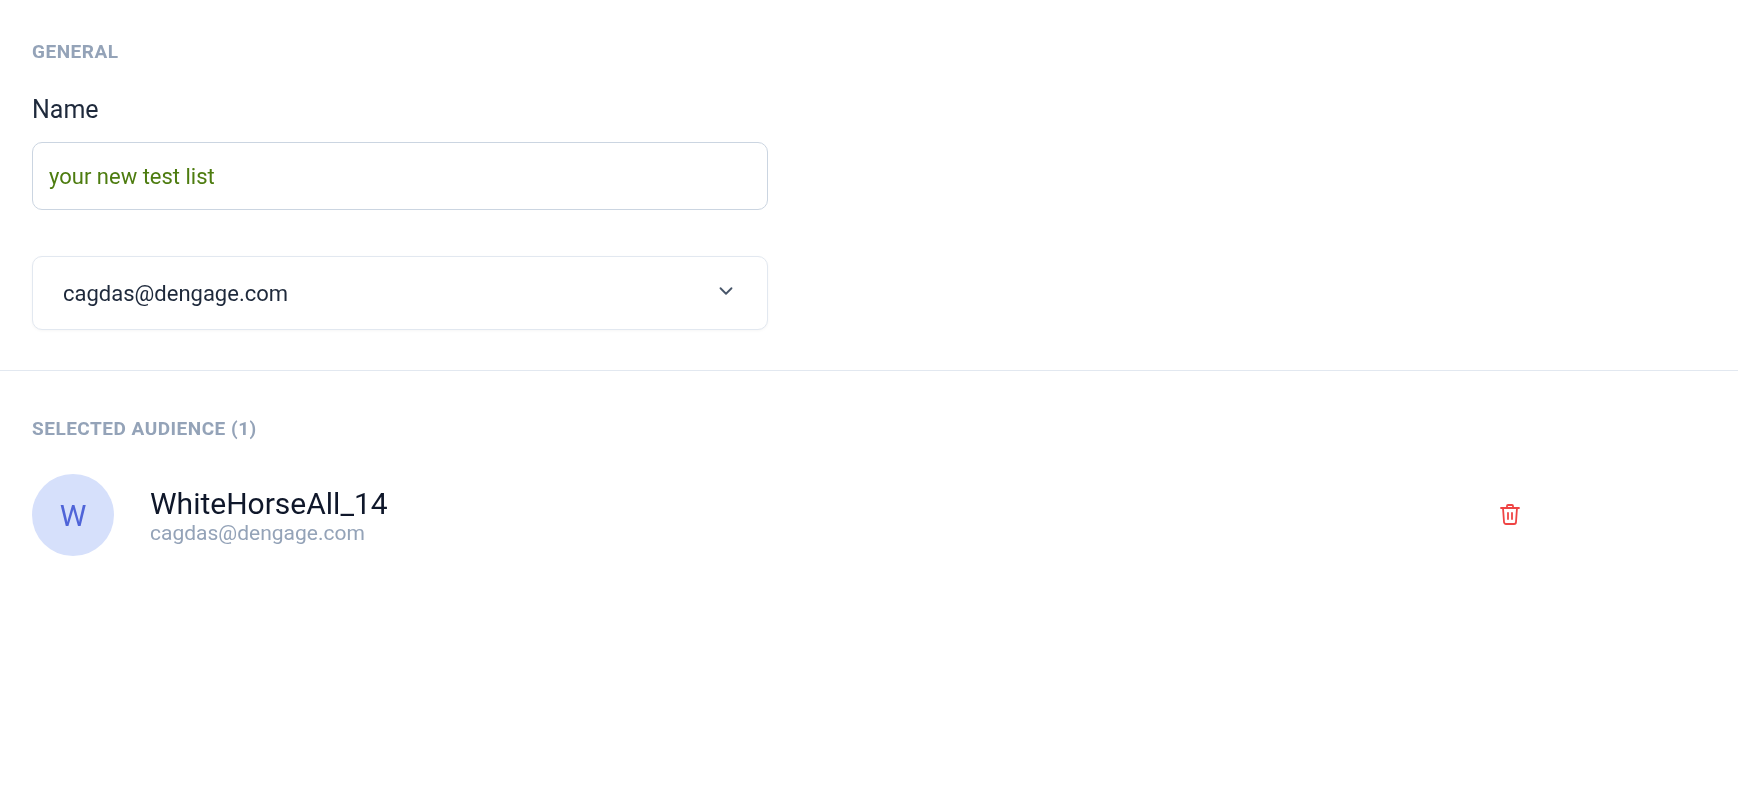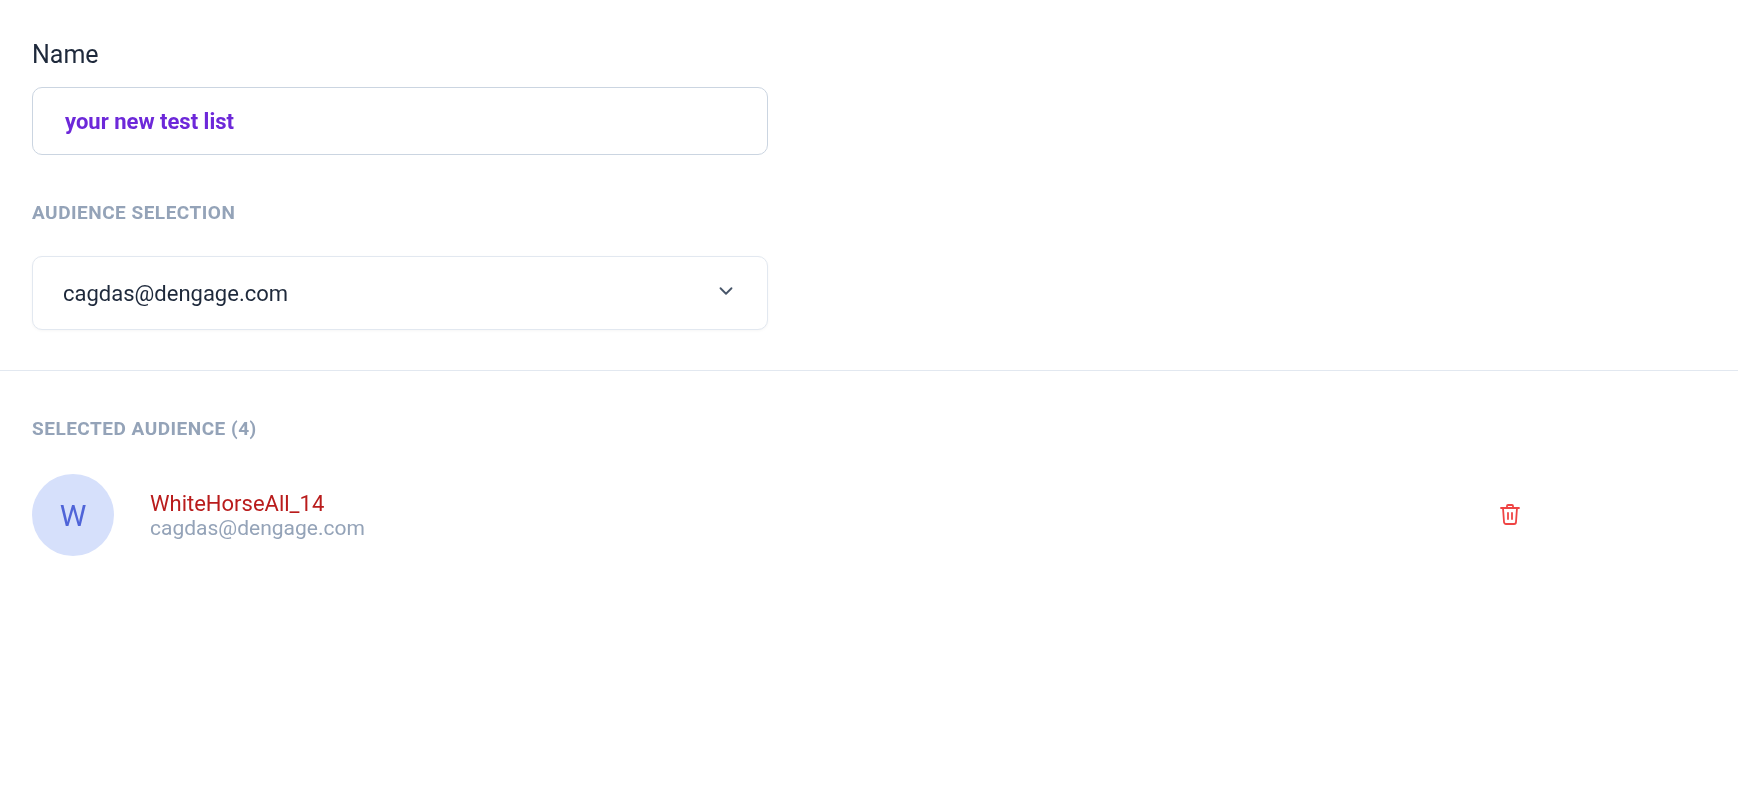--- a/index.html
+++ b/index.html
@@ -26,29 +26,28 @@
   }
   .field-label {
     font-size: 25px;
     font-weight: 400;
     color: #1e293b;
     margin-bottom: 18px;
   }
   .text-input {
     width: 736px;
     height: 68px;
-    padding: 0 32px;
+    padding: 0 16px;
     font-size: 22px;
-    color: #6d28d9;
+    color: #4d7c0f;
     background: #ffffff;
     border: 1px solid #cbd5e1;
     border-radius: 10px;
     outline: none;
     font-family: inherit;
-    font-weight: bold;
   }
   .select-wrapper {
     position: relative;
     width: 736px;
   }
   .select-box {
     width: 100%;
     height: 74px;
     padding: 0 30px;
     font-size: 22px;
@@ -99,22 +98,22 @@
     align-items: center;
     justify-content: center;
     font-size: 30px;
     font-weight: 400;
   }
   .audience-info {
     display: flex;
     flex-direction: column;
   }
   .audience-name {
-    font-size: 22px;
-    color: #b91c1c;
+    font-size: 30px;
+    color: #0f172a;
   }
   .audience-email {
     font-size: 21px;
     color: #94a3b8;
   }
   .trash-button {
     background: none;
     border: none;
     cursor: pointer;
     padding: 4px;
@@ -123,42 +122,42 @@
     justify-content: center;
   }
   .trash-icon {
     color: #ef4444;
   }
 </style>
 </head>
 <body>
 
 <div class="container">
+  <div class="section-header">GENERAL</div>
 
   <div class="field-label">Name</div>
   <input type="text" class="text-input spacer-general" value="your new test list" style="">
 
-  <div class="section-header">AUDIENCE SELECTION</div>
 
   <div class="select-wrapper">
     <div class="select-box">
       <span>cagdas@dengage.com</span>
       <span class="chevron">
         <svg width="22" height="22" viewBox="0 0 24 24" fill="none" stroke="currentColor" stroke-width="2" stroke-linecap="round" stroke-linejoin="round">
           <polyline points="6 9 12 15 18 9"></polyline>
         </svg>
       </span>
     </div>
   </div>
 </div>
 
 <div class="divider"></div>
 
 <div class="below-divider">
-  <div class="section-header">SELECTED AUDIENCE (4)</div>
+  <div class="section-header">SELECTED AUDIENCE (1)</div>
 
   <div class="audience-row">
     <div class="audience-left">
       <div class="avatar">W</div>
       <div class="audience-info">
         <div class="audience-name">WhiteHorseAll_14</div>
         <div class="audience-email">cagdas@dengage.com</div>
       </div>
     </div>
     <button class="trash-button">

